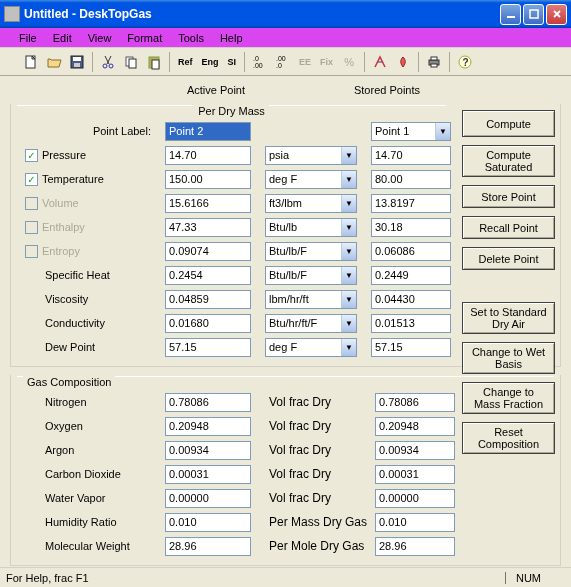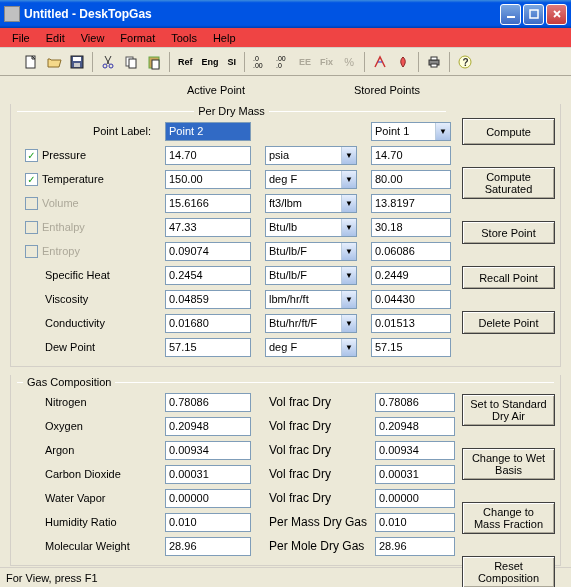--- a/index.html
+++ b/index.html
@@ -38,24 +38,24 @@
   align-items: center;
   justify-content: center;
   font-weight: bold;
   font-size: 11px;
   color: white;
 }
 .winbtn.min, .winbtn.max { background: linear-gradient(to bottom, #7ba7e0, #3c6bc7); }
 .winbtn.close { background: linear-gradient(to bottom, #e07b7b, #c73c3c); }
 .menubar {
   height: 20px;
-  background: #ef4444;
-  display: flex;
-  align-items: center;
-  padding: 0 4px;
+  background: #d946ef;
+  display: flex;
+  align-items: center;
+  padding: 0 11px;
   border-bottom: 1px solid #d4d0c8;
 }
 .menubar span { padding: 2px 8px; cursor: default; }
 .toolbar {
   height: 28px;
   background: #ece9d8;
   display: flex;
   align-items: center;
   padding: 2px 20px;
   border-bottom: 1px solid #aca899;
@@ -92,21 +92,20 @@
 .groupbox::before {
   content: attr(data-title);
   position: absolute;
   top: -7px;
   left: 0; right: 0;
   display: flex;
   align-items: center;
 }
 .group-title-row {
   display: flex;
-  align-items: center;
   position: relative;
   top: -7px;
   margin-bottom: -4px;
 }
 .group-line { flex: 1; height: 1px; background: #d4d0c8; border-bottom: 1px solid #fff; }
 .group-label { padding: 0 4px; background: #ece9d8; }
 .row {
   display: flex;
   align-items: center;
   height: 22px;
@@ -153,24 +152,24 @@
   background: #ece9d8;
   font-family: Tahoma, sans-serif;
   font-size: 11px;
   cursor: default;
   box-shadow: inset 1px 1px 0 #fff, inset -1px -1px 0 #aca899;
 }
 .btn.tall { height: 32px; white-space: normal; line-height: 1.1; }
 .right-panel {
   position: absolute;
   right: 16px;
-  top: 42px;
+  top: 34px;
   display: flex;
   flex-direction: column;
-  gap: 22px;
+  gap: 8px;
 }
 .statusbar {
   height: 20px;
   border-top: 1px solid #d4d0c8;
   display: flex;
   align-items: center;
   padding: 0 6px;
   font-size: 11px;
 }
 .statusbar .pane1 { flex: 1; }
@@ -499,16 +498,16 @@
     <button class="btn">Delete Point</button>
     <div style="height:16px"></div>
     <button class="btn tall">Set to Standard Dry Air</button>
     <button class="btn tall">Change to Wet Basis</button>
     <button class="btn tall">Change to Mass Fraction</button>
     <button class="btn tall">Reset Composition</button>
   </div>
 </div>
 
 <div class="statusbar">
-  <div class="pane1">For View, press F1</div>
+  <div class="pane1">For Help, frac F1</div>
   <div class="pane2">NUM</div>
   <div style="width:20px"></div>
 </div>
 
 </body></html>

